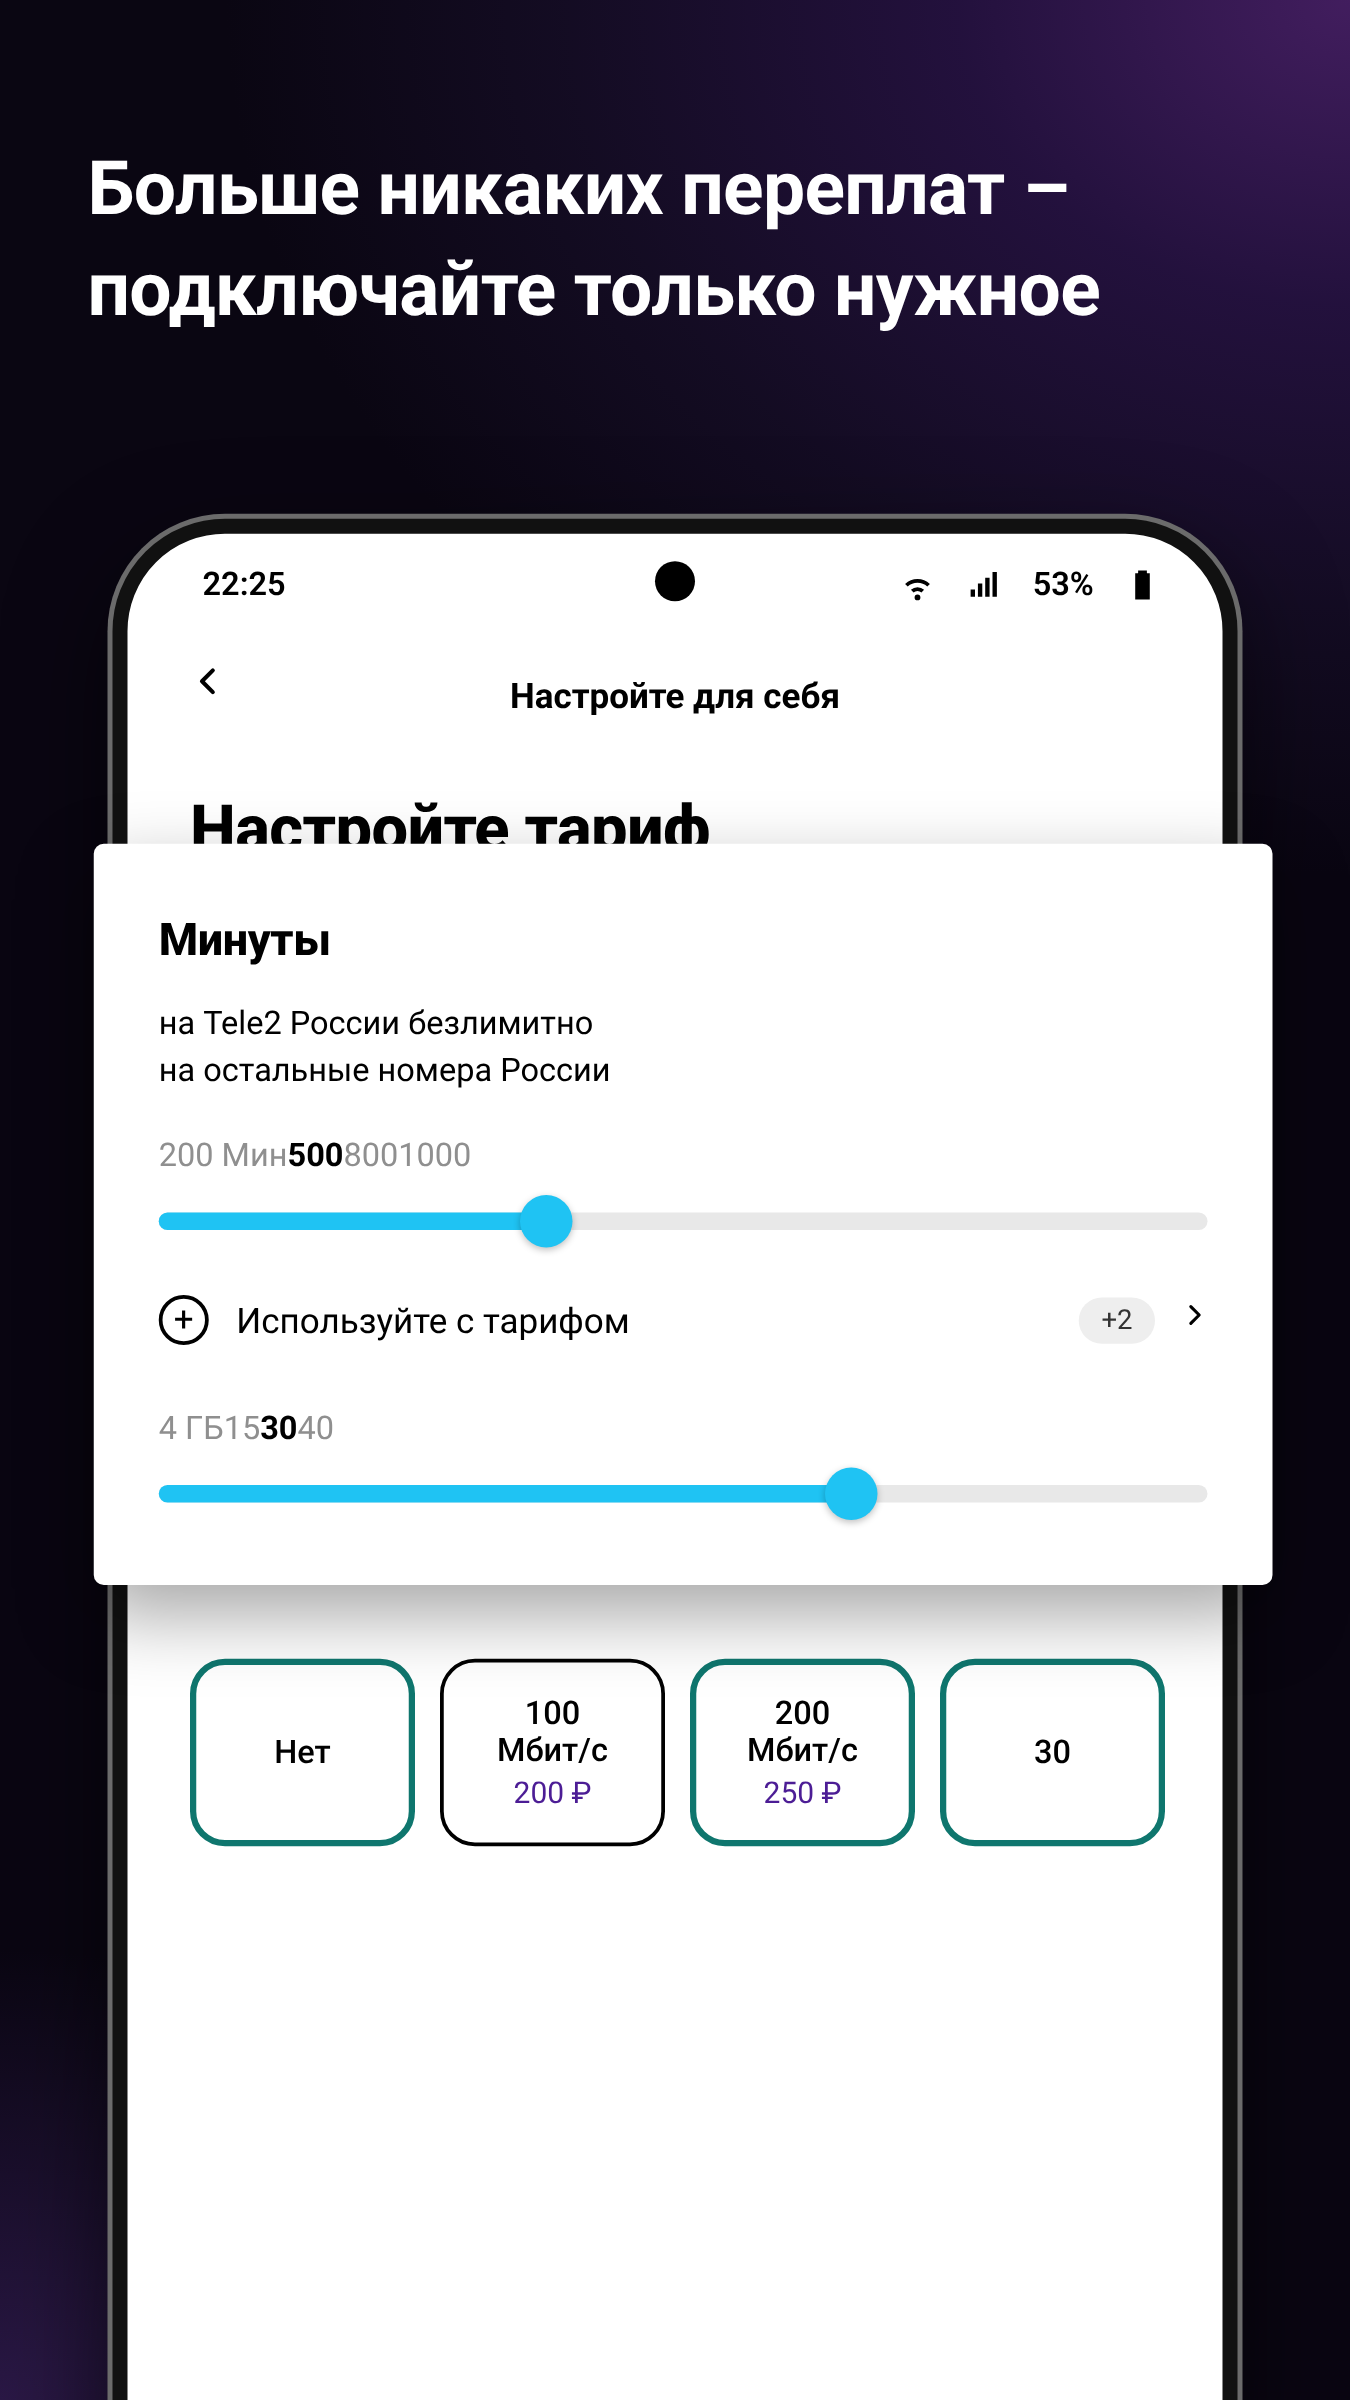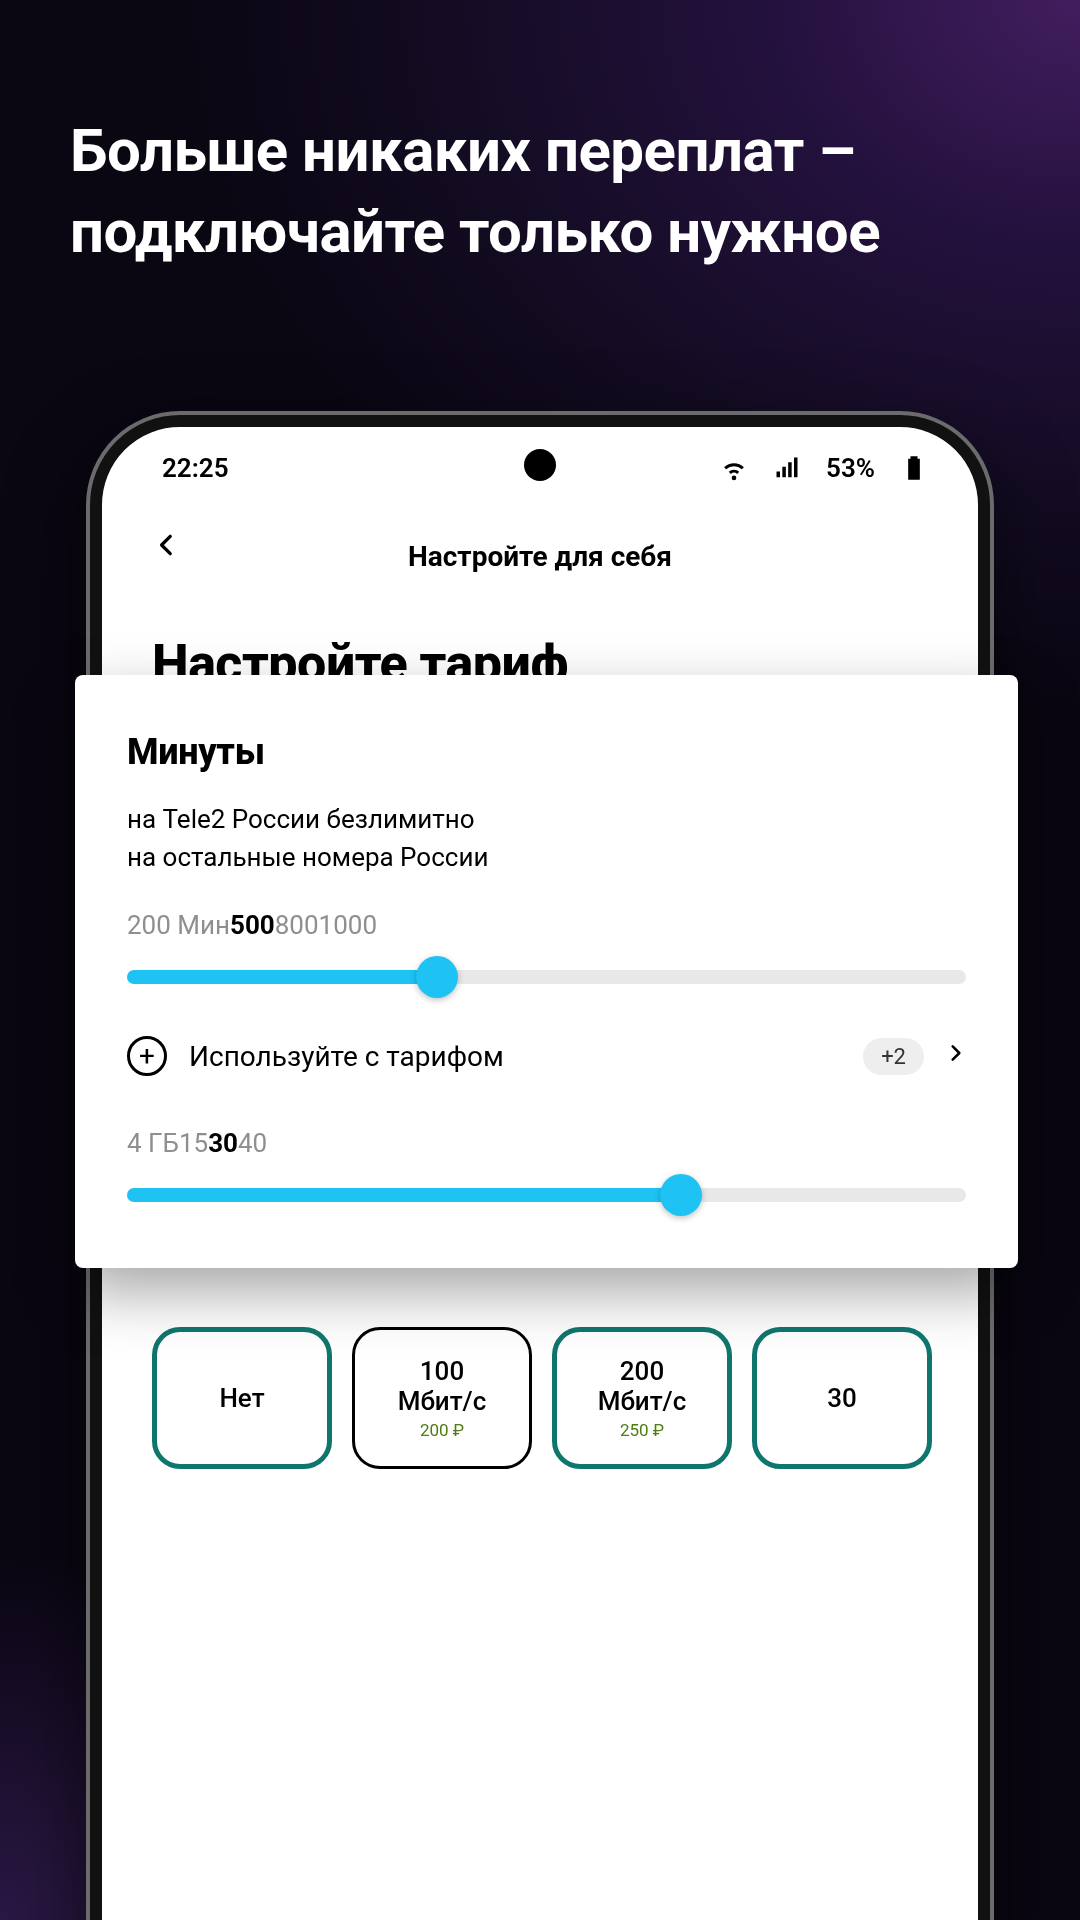--- a/index.html
+++ b/index.html
@@ -213,21 +213,21 @@
     text-align: center;
     font-size: 26px;
     color: #000;
     display: flex;
     flex-direction: column;
     justify-content: center;
     gap: 4px;
   }
   .pill.selected { border-color: #000; border-width: 3px; }
   .pill .speed { font-weight: 500; }
-  .pill .price { font-size: 17px; color: #4d7c0f; }
+  .pill .price { font-size: 24px; color: #4c1d95; }
 
   
   .gb-section .slider-ticks { margin-bottom: 30px; }
   .gb-section { margin-top: 10px; }
 
 </style>
 </head>
 <body>
 
 <div class="promo-headline">Больше никаких переплат – подключайте только нужное</div>

